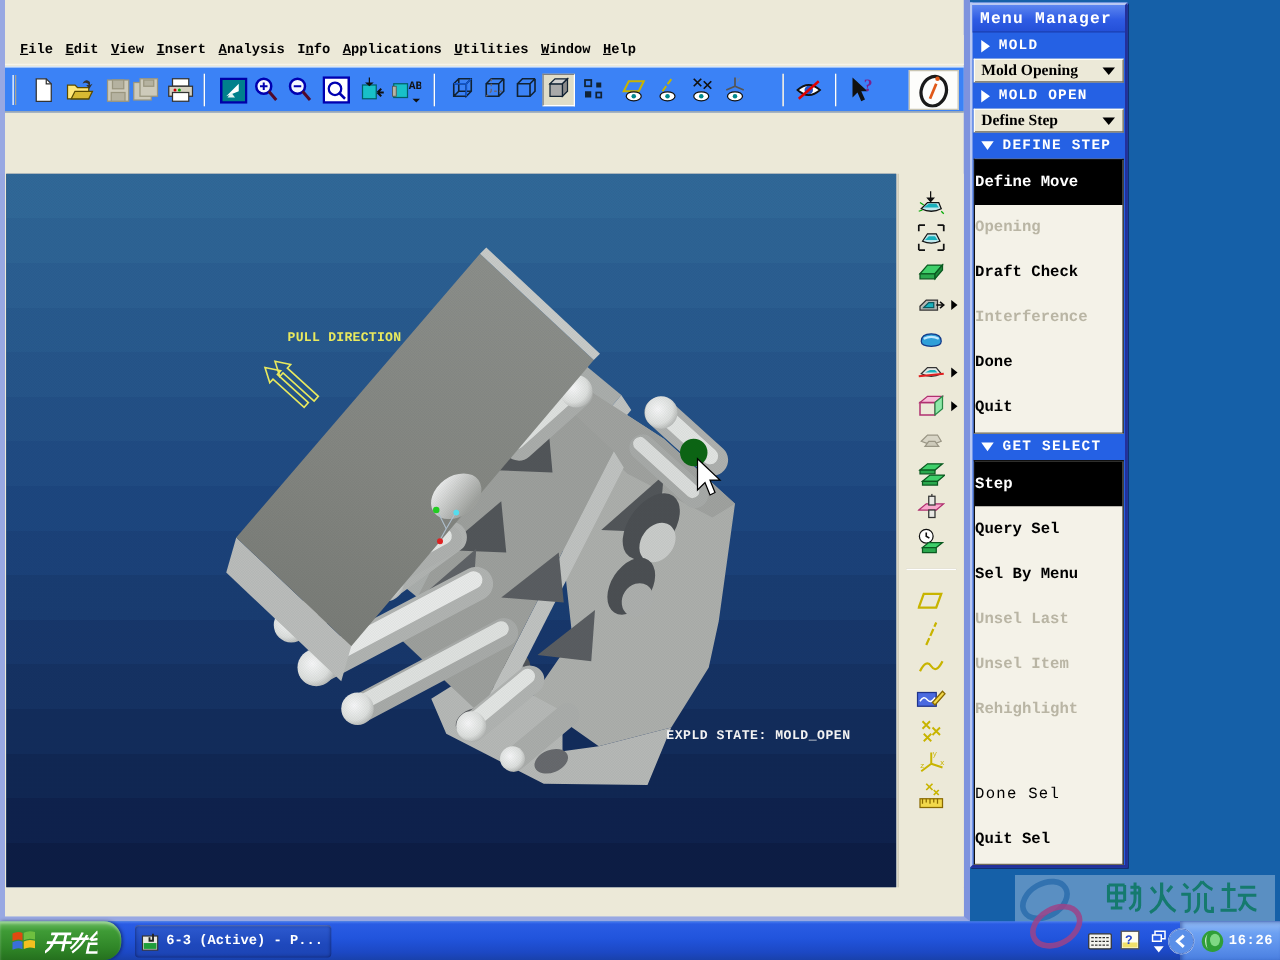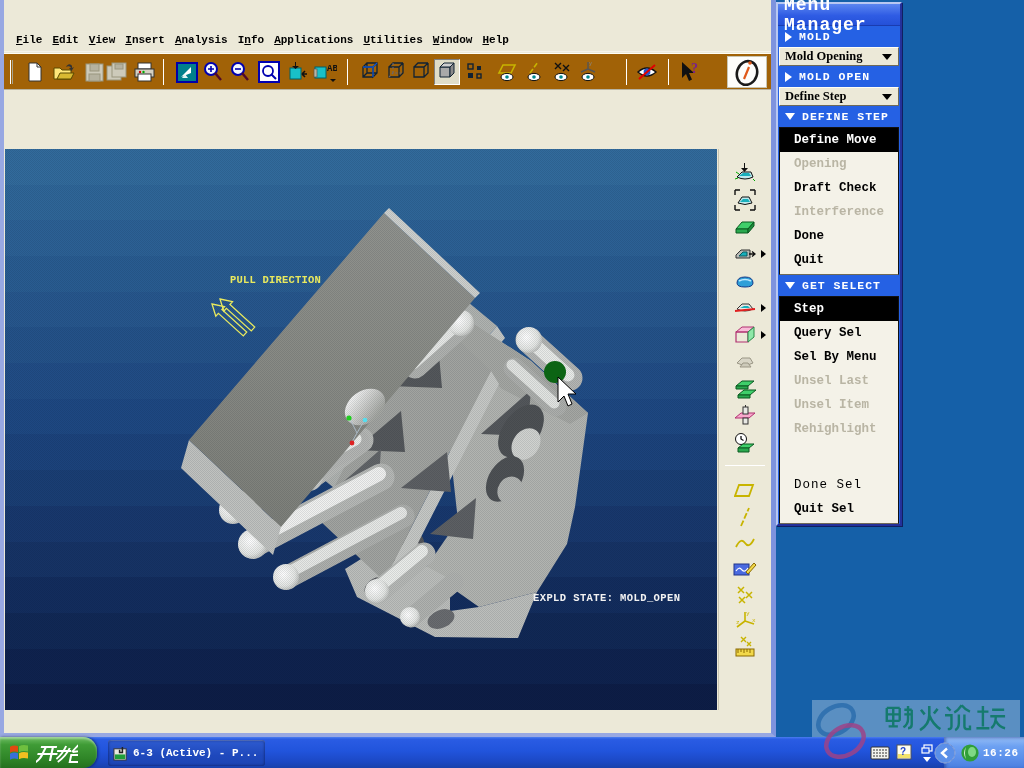--- a/index.html
+++ b/index.html
@@ -23,67 +23,67 @@
 .win-btn.max { background:linear-gradient(135deg,#7a99ec,#3b62d8 60%,#2b50c8); }
 .win-btn.close { background:linear-gradient(135deg,#e0937e,#c35544 55%,#ad3c2c); }
 .min-glyph { width:8px; height:3px; background:#fff; margin-top:9px; }
 .max-glyph { width:9px; height:8px; border:2px solid #fff; border-top-width:3px; }
 
 .menubar { position:absolute; left:0; top:28px; width:767px; height:24px; background:#ece9d8;
   display:flex; align-items:center; padding-left:12px; border-bottom:1px solid #f6f4ea; }
 .menubar .menu-item { font-size:11px; font-weight:bold; color:#000; margin-right:10px; white-space:nowrap; }
 .menu-item u { text-decoration:underline; }
 
-.toolbar { position:absolute; left:0; top:53px; width:767px; height:37px; background:#a16207;
+.toolbar { position:absolute; left:0; top:53px; width:767px; height:37px; background:#3b82f6;
   border-top:1px solid #fffef6; border-bottom:1px solid #b8b4a2; }
 .tb { position:absolute; top:5px; width:26px; height:26px; display:flex; align-items:center; justify-content:center; }
 .tb svg { display:block; }
 .tb.pressed { border:1px solid #808080; border-right-color:#fff; border-bottom-color:#fff; background:#e0ddc8; }
 .tb-grip { position:absolute; top:6px; width:3px; height:24px; border-left:1px solid #fff; border-right:1px solid #a8a490; }
 .tb-sep { position:absolute; top:5px; width:1px; height:26px; background:#aaa692; border-right:1px solid #fff; }
 .logo-panel { position:absolute; right:4px; top:2px; width:40px; height:32px; background:#fdfdfb;
   border:1px solid #c9c5b2; display:flex; align-items:center; justify-content:center; }
 
 .messages { position:absolute; left:0; top:91px; width:767px; height:44px; background:#ece9d8;
   border-top:1px solid #fffef6; font-size:12px; font-weight:bold; color:#111; }
 .msg-line { position:absolute; left:6px; height:16px; display:flex; align-items:center; white-space:nowrap; }
 .msg-line .mi { width:13px; height:13px; margin-right:4px; }
 .msg-scroll { position:absolute; right:3px; top:2px; width:15px; height:40px; }
 .msg-btn { width:15px; height:19px; background:#ece9d8; border:1px solid #fff;
   border-right-color:#7d7a6a; border-bottom-color:#7d7a6a; display:flex; align-items:center; justify-content:center; }
 .arr-up { width:0; height:0; border-left:4px solid transparent; border-right:4px solid transparent; border-bottom:5px solid #000; }
 .arr-dn { width:0; height:0; border-left:4px solid transparent; border-right:4px solid transparent; border-top:5px solid #000; }
 
-.workarea { position:absolute; left:0; top:145px; width:610px; height:575px; background:#ece9d8; }
+.workarea { position:absolute; left:0; top:135px; width:610px; height:575px; background:#ece9d8; }
 .viewport { position:absolute; left:1px; top:4px; width:712px; height:571px; background:#123a6e; }
 .right-tools { position:absolute; left:714px; top:4px; width:53px; height:571px; background:#ece9d8; border-left:1px solid #c8c4b0; }
 .rt { position:absolute; left:14px; width:24px; height:24px; display:flex; align-items:center; justify-content:center; }
 .rt-fly { position:absolute; left:42px; width:0; height:0; border-top:4px solid transparent; border-bottom:4px solid transparent; border-left:5px solid #000; }
 .rt-sep { position:absolute; left:6px; width:40px; height:1px; background:#b3af9c; border-bottom:1px solid #fff; }
 .bottomstrip { position:absolute; left:0; top:710px; width:767px; height:23px; background:#ece9d8; }
 
 
 #menu-manager { left:776px; top:2px; width:126px; background:#2561e4;
   border:2px solid; border-color:#b9c8f2 #24309a #24309a #b9c8f2; box-shadow:1px 1px 0 #102060; }
 .mm-title { height:22px; background:linear-gradient(180deg,#5c86f0 0%,#2f5ce4 55%,#2450d8 100%);
-  color:#fff; font-weight:bold; font-size:18px; display:flex; align-items:center; padding-left:6px;
+  color:#fff; font-weight:bold; font-size:13px; display:flex; align-items:center; padding-left:6px;
   letter-spacing:1px; border-bottom:1px solid #1a3cb0; }
 .mm-header { height:21px; color:#fff; font-weight:bold; font-size:11.5px; letter-spacing:1px;
   display:flex; align-items:center; padding-left:7px; }
 .mm-header .tri { margin-right:7px; width:0; height:0; }
 .tri-right { border-top:5px solid transparent; border-bottom:5px solid transparent; border-left:7px solid #fff; }
 .tri-down { border-left:5px solid transparent; border-right:5px solid transparent; border-top:7px solid #fff; }
 .mm-dropdown { height:19px; margin:0 1px; background:#ece9d8; border:1px solid;
   border-color:#fffef4 #6e6a58 #6e6a58 #fffef4; display:flex; align-items:center;
   font-size:12.5px; font-weight:bold; color:#000; padding-left:5px;font-family:Liberation Serif, serif; }
 .mm-dropdown .dd-arrow { margin-left:auto; margin-right:6px; width:0; height:0;
   border-left:5px solid transparent; border-right:5px solid transparent; border-top:6px solid #000; }
 .mm-menu { margin:0 1px; background:#f4f2e8; border:1px solid #111; border-bottom-color:#6e6a58; padding-bottom:2px; }
-.mm-item { height:24px; font-size:12.5px; font-weight:bold; color:#000; display:flex;
-  align-items:center; padding-left:14px; white-space:nowrap; }
+.mm-item { height:36px; font-size:12.5px; font-weight:bold; color:#000; display:flex;
+  align-items:center; padding-left:0; white-space:nowrap; }
 .mm-item.selected { background:#000; color:#fff; }
 .mm-item.disabled { color:#b9b5a4; }
 .mm-item.bold { font-weight:normal; letter-spacing:1px;margin-top:32px; }
 
 
 #taskbar { left:0; top:737px; width:1024px; height:31px;
   background:linear-gradient(180deg,#4b7df0 0%,#2a5ce4 7%,#2154dc 45%,#1c48c4 80%,#1941ab 100%); }
 .start-btn { position:absolute; left:0; top:0; width:97px; height:31px; border-radius:0 14px 14px 0;
   background:linear-gradient(180deg,#6fbf64 0%,#3f9b36 25%,#2f8527 70%,#25701e 100%);
   box-shadow:inset 0 2px 2px rgba(255,255,255,.35), 1px 0 3px rgba(0,0,20,.5);

